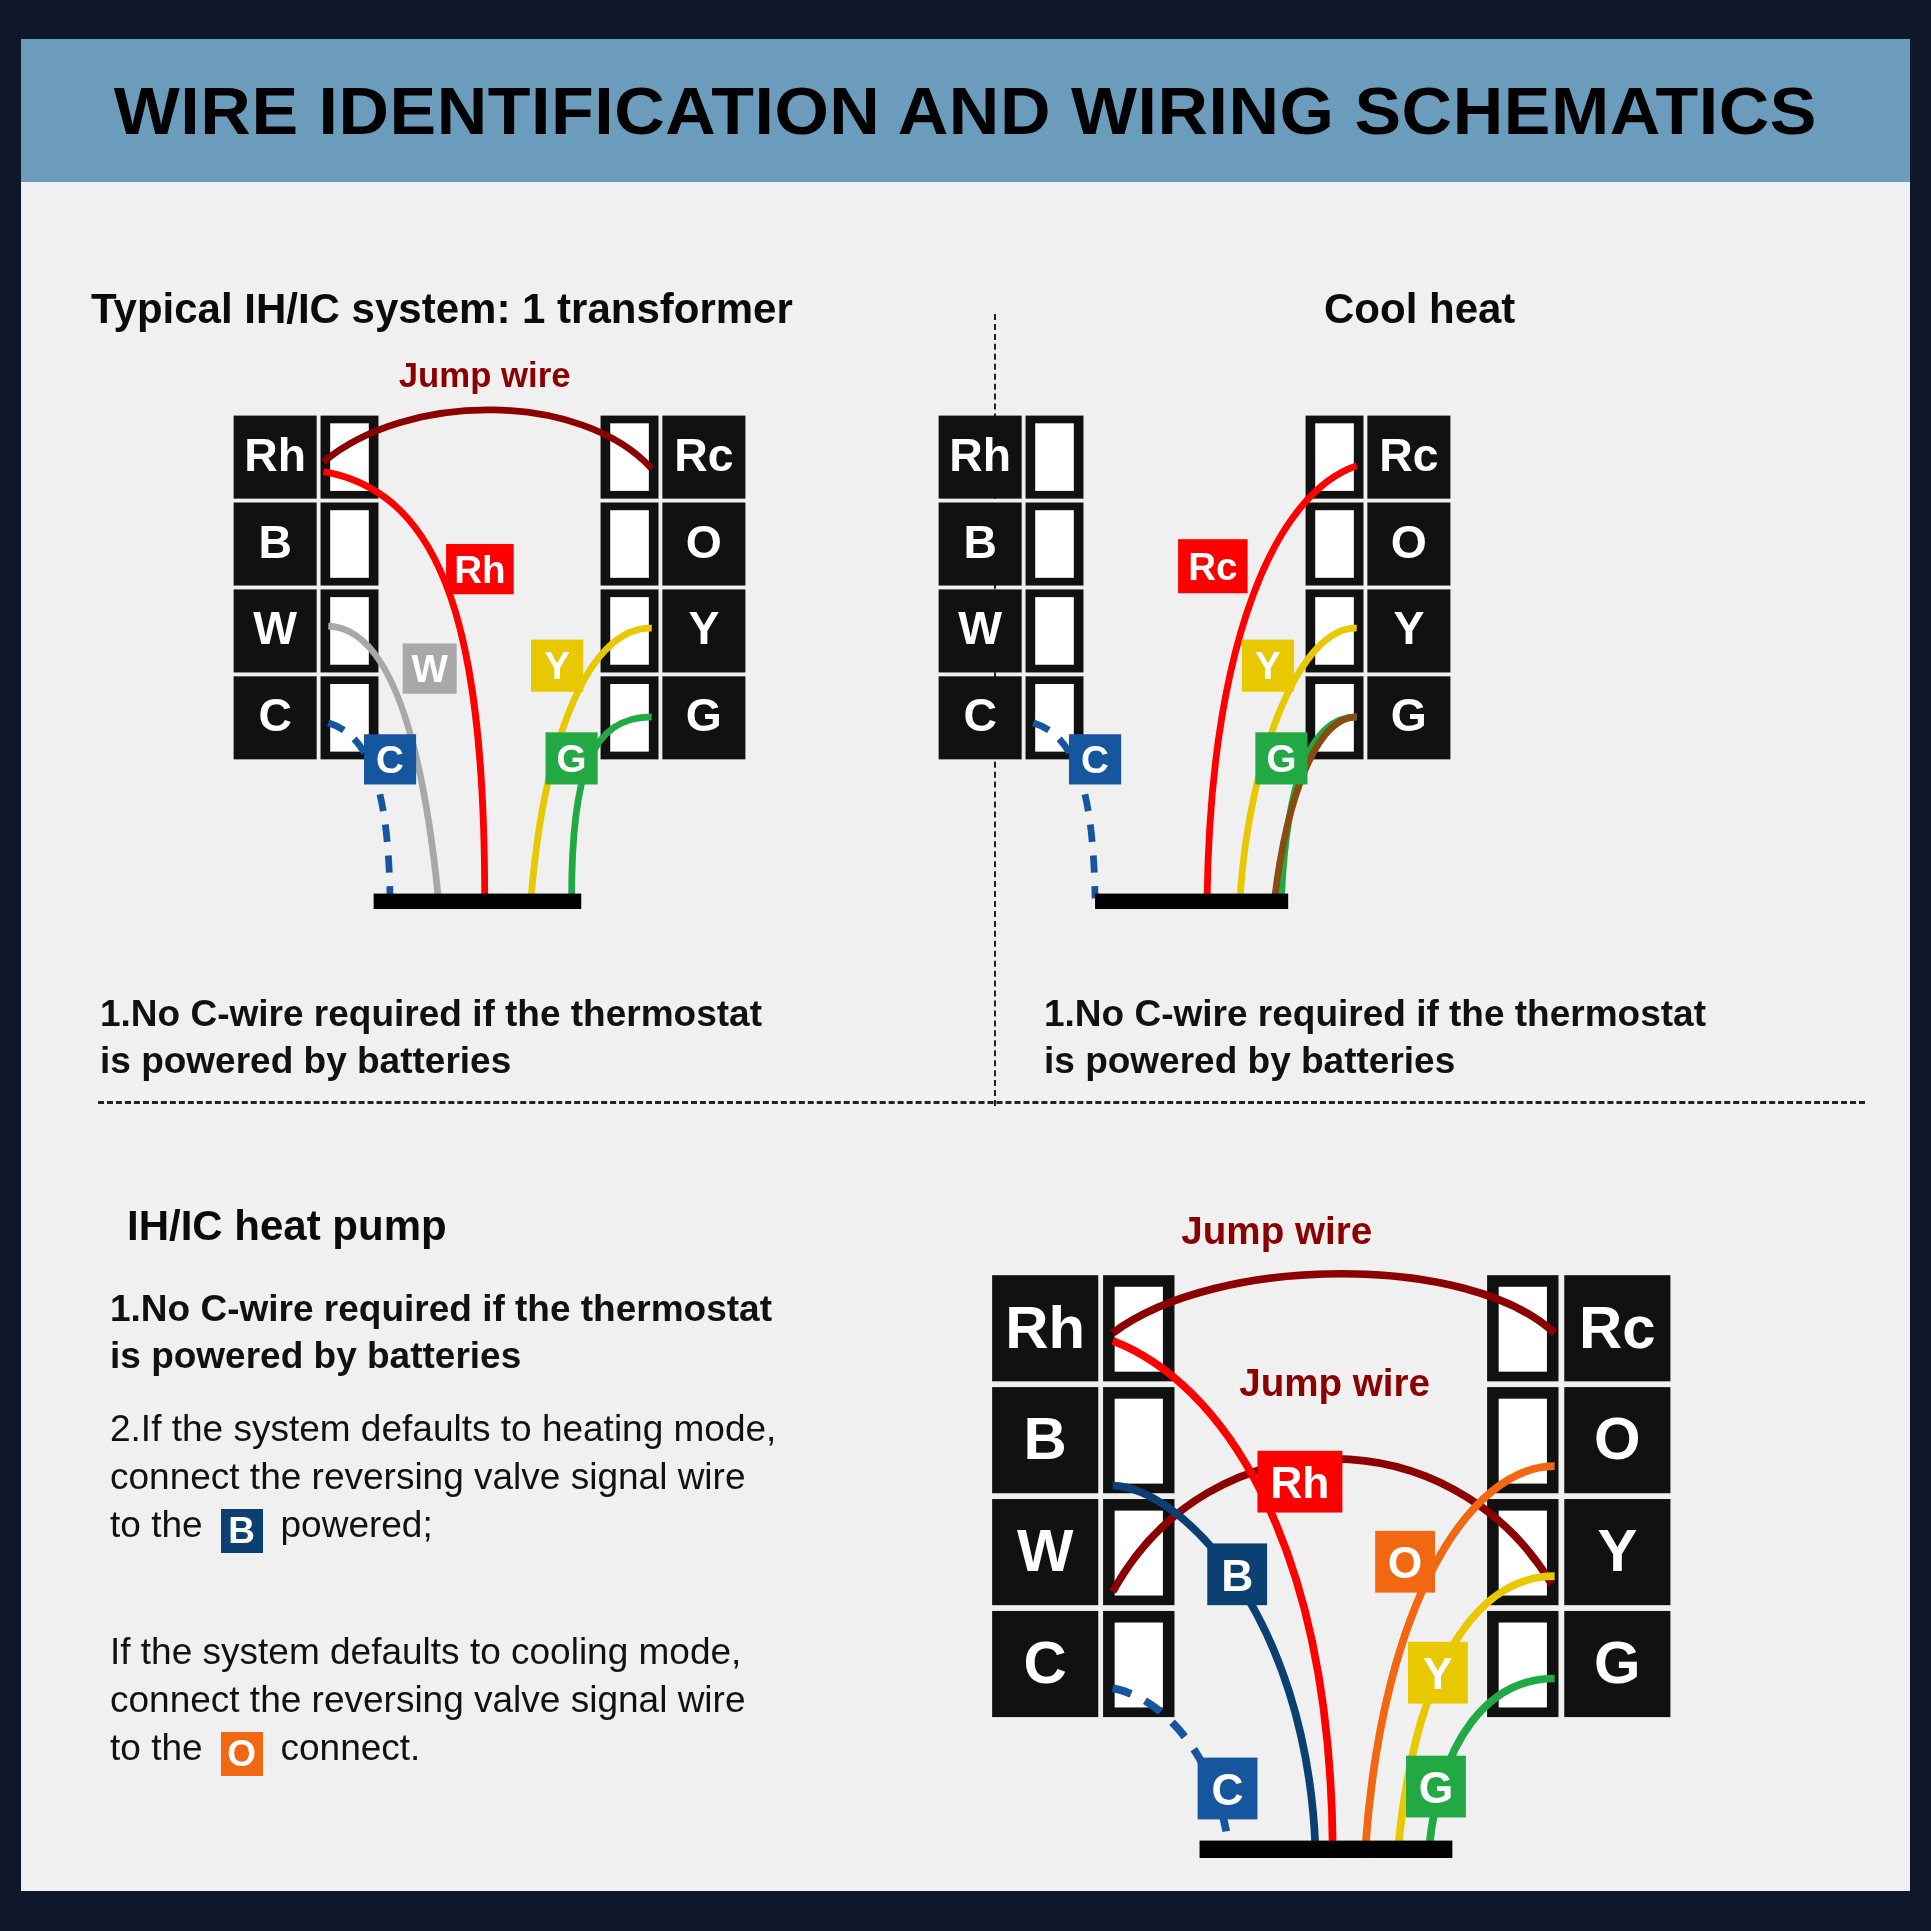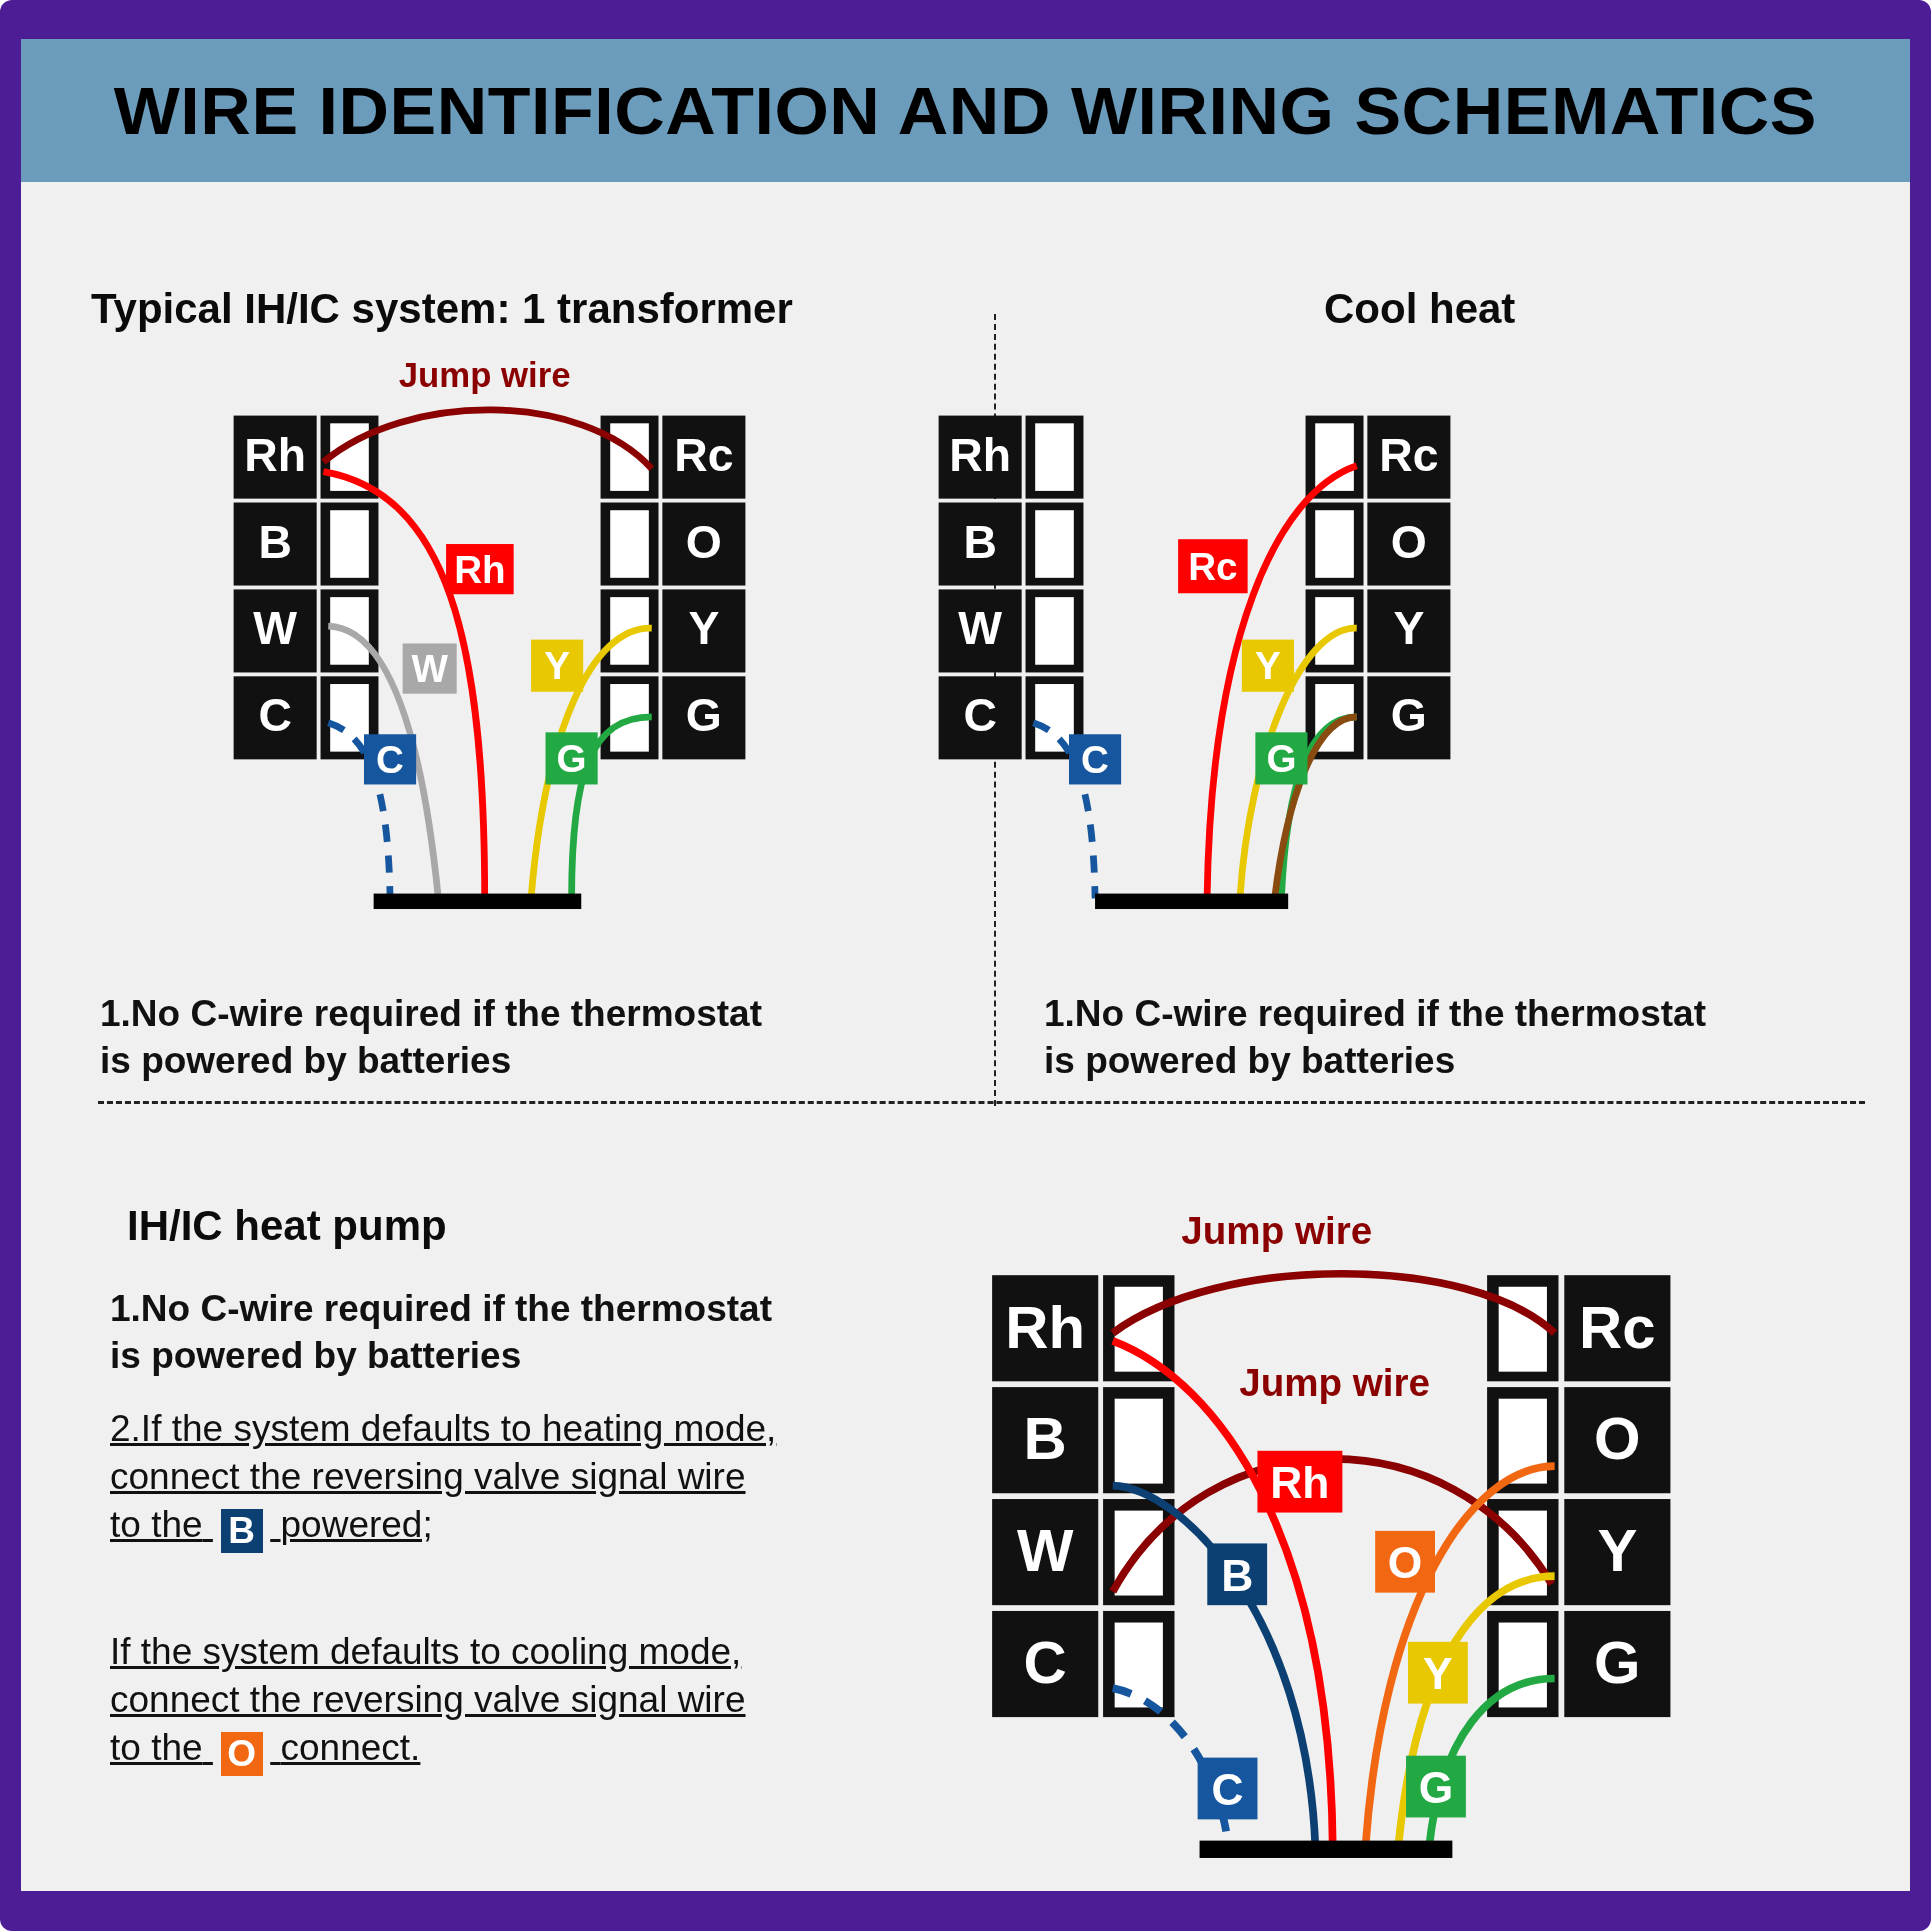--- a/index.html
+++ b/index.html
@@ -1,30 +1,30 @@
 <!DOCTYPE html>
 <html><head>
 <meta charset="utf-8">
 <style>
   html,body{margin:0;padding:0;background:#ffffff;}
   body{width:1931px;height:1931px;font-family:"Liberation Sans",sans-serif;overflow:hidden;}
-  #page{position:relative;width:1931px;height:1931px;background:#4c1d95;border-radius:12px;}
+  #page{position:relative;width:1931px;height:1931px;background:#0f172a;}
   #sheet{position:absolute;left:21px;top:39px;width:1889px;height:1852px;background:#f0f0f0;}
   #banner{position:absolute;left:0;top:0;width:1889px;height:143px;background:#6c9cbb;
           display:flex;align-items:center;justify-content:center;}
   #banner .btxt{font-family:"Liberation Sans",sans-serif;font-weight:bold;font-size:66px;
           color:#000;letter-spacing:0.5px;transform:scaleX(1.06);transform-origin:center;white-space:nowrap;}
   .panel-title{position:absolute;font-weight:bold;font-size:42px;color:#0b0b0b;white-space:nowrap;}
   .note{position:absolute;font-size:37px;color:#111;line-height:1.28;white-space:pre-line;font-weight:bold;}
   .vdiv{position:absolute;border-left:2.9px dashed #222;}
   .hdiv{position:absolute;border-top:3.9px dashed #222;}
   .svgwrap{position:absolute;}
   .chip{display:inline-block;color:#fff;font-weight:bold;text-align:center;
         vertical-align:-5.8px;line-height:1;}
-  .para{position:absolute;font-size:37px;color:#111;line-height:1.3;text-decoration:underline;}
+  .para{position:absolute;font-size:37px;color:#111;line-height:1.3;}
   svg{display:block;overflow:visible;}
   .tlabel{font-family:"Liberation Sans",sans-serif;font-weight:bold;fill:#fff;}
   .wlabel{font-family:"Liberation Sans",sans-serif;font-weight:bold;fill:#fff;}
   .jwtxt{font-family:"Liberation Sans",sans-serif;font-weight:bold;fill:#8b0000;}
 </style>
 </head>
 <body>
 
 <div id="page">
   <div id="sheet">

